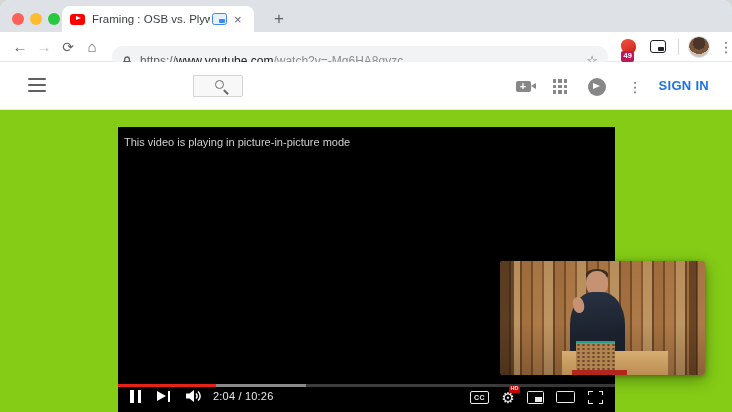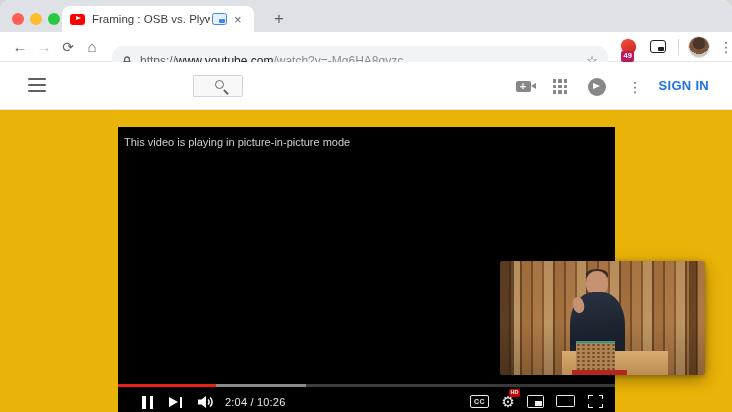--- a/index.html
+++ b/index.html
@@ -62,27 +62,27 @@
   .cam::before { content:"+"; position:absolute; left:0; top:0; width:15px; height:11px; color:#fff; font-size:11px; line-height:10px; text-align:center; font-weight:bold; }
   .cam::after { content:""; position:absolute; right:-5px; top:2px; border-right:5px solid #878787; border-top:3.5px solid transparent; border-bottom:3.5px solid transparent; }
   .appsgrid { display:grid; grid-template-columns:repeat(3,3.5px); grid-template-rows:repeat(3,3.5px); gap:2px; }
   .appsgrid i { background:#878787; border-radius:0.5px; }
   .msgs { width:18px; height:18px; background:#878787; border-radius:50%; position:relative; }
   .msgs::after { content:""; position:absolute; left:5px; top:5.5px; border-left:7px solid #fff; border-top:3.5px solid transparent; border-bottom:3.5px solid transparent; }
   .ytkebab { font-size:14px; color:#606060; }
   .signin { position:absolute; right:23px; top:16px; font-size:13px; font-weight:bold; color:#1a73e8; letter-spacing:.3px; }
 
   
-  .content { position:absolute; left:0; top:110px; width:100%; height:302px; background:#eab308; }
+  .content { position:absolute; left:0; top:110px; width:100%; height:302px; background:#84cc16; }
   .player { position:absolute; left:118px; top:17px; width:497px; height:285px; background:#000; }
   .pip-message { position:absolute; left:6px; top:9px; font-size:11px; color:#d0d0d0; }
   .progress { position:absolute; left:0; bottom:25px; right:0; height:3px; background:#3d3d3d; }
   .progress .buffer { position:absolute; left:0; top:0; height:3px; background:#8a8a8a; }
   .progress .played { position:absolute; left:0; top:0; height:3px; background:#e62117; }
-  .controls { position:absolute; left:0; bottom:3px; right:0; height:20px; display:flex; align-items:flex-end; justify-content:space-between; padding:0 12px;margin-left:12px; }
+  .controls { position:absolute; left:0; bottom:3px; right:0; height:20px; display:flex; align-items:flex-start; justify-content:space-between; padding:0 12px; }
   .cgroup { display:flex; align-items:center; }
   .pauseicon { display:flex; gap:4px; margin-right:16px; }
   .pauseicon i { width:3.5px; height:13px; background:#fff; }
   .nexticon { display:flex; align-items:center; margin-right:16px; }
   .nexticon::before { content:""; border-left:9px solid #fff; border-top:5.5px solid transparent; border-bottom:5.5px solid transparent; }
   .nexticon::after { content:""; width:2.5px; height:11px; background:#fff; margin-left:1.5px; }
   .volicon { margin-right:10px; display:flex; }
   .timetext { font-size:11px; color:#e8e8e8; letter-spacing:.2px; }
   .ccicon { width:19px; height:13px; border:1.4px solid #ececec; border-radius:2px; color:#ececec; font-size:7px; font-weight:bold; display:flex; align-items:center; justify-content:center; letter-spacing:.5px; margin-right:11px; }
   .gearwrap { position:relative; margin-right:11px; width:16px; height:16px; display:flex; align-items:center; justify-content:center; }

